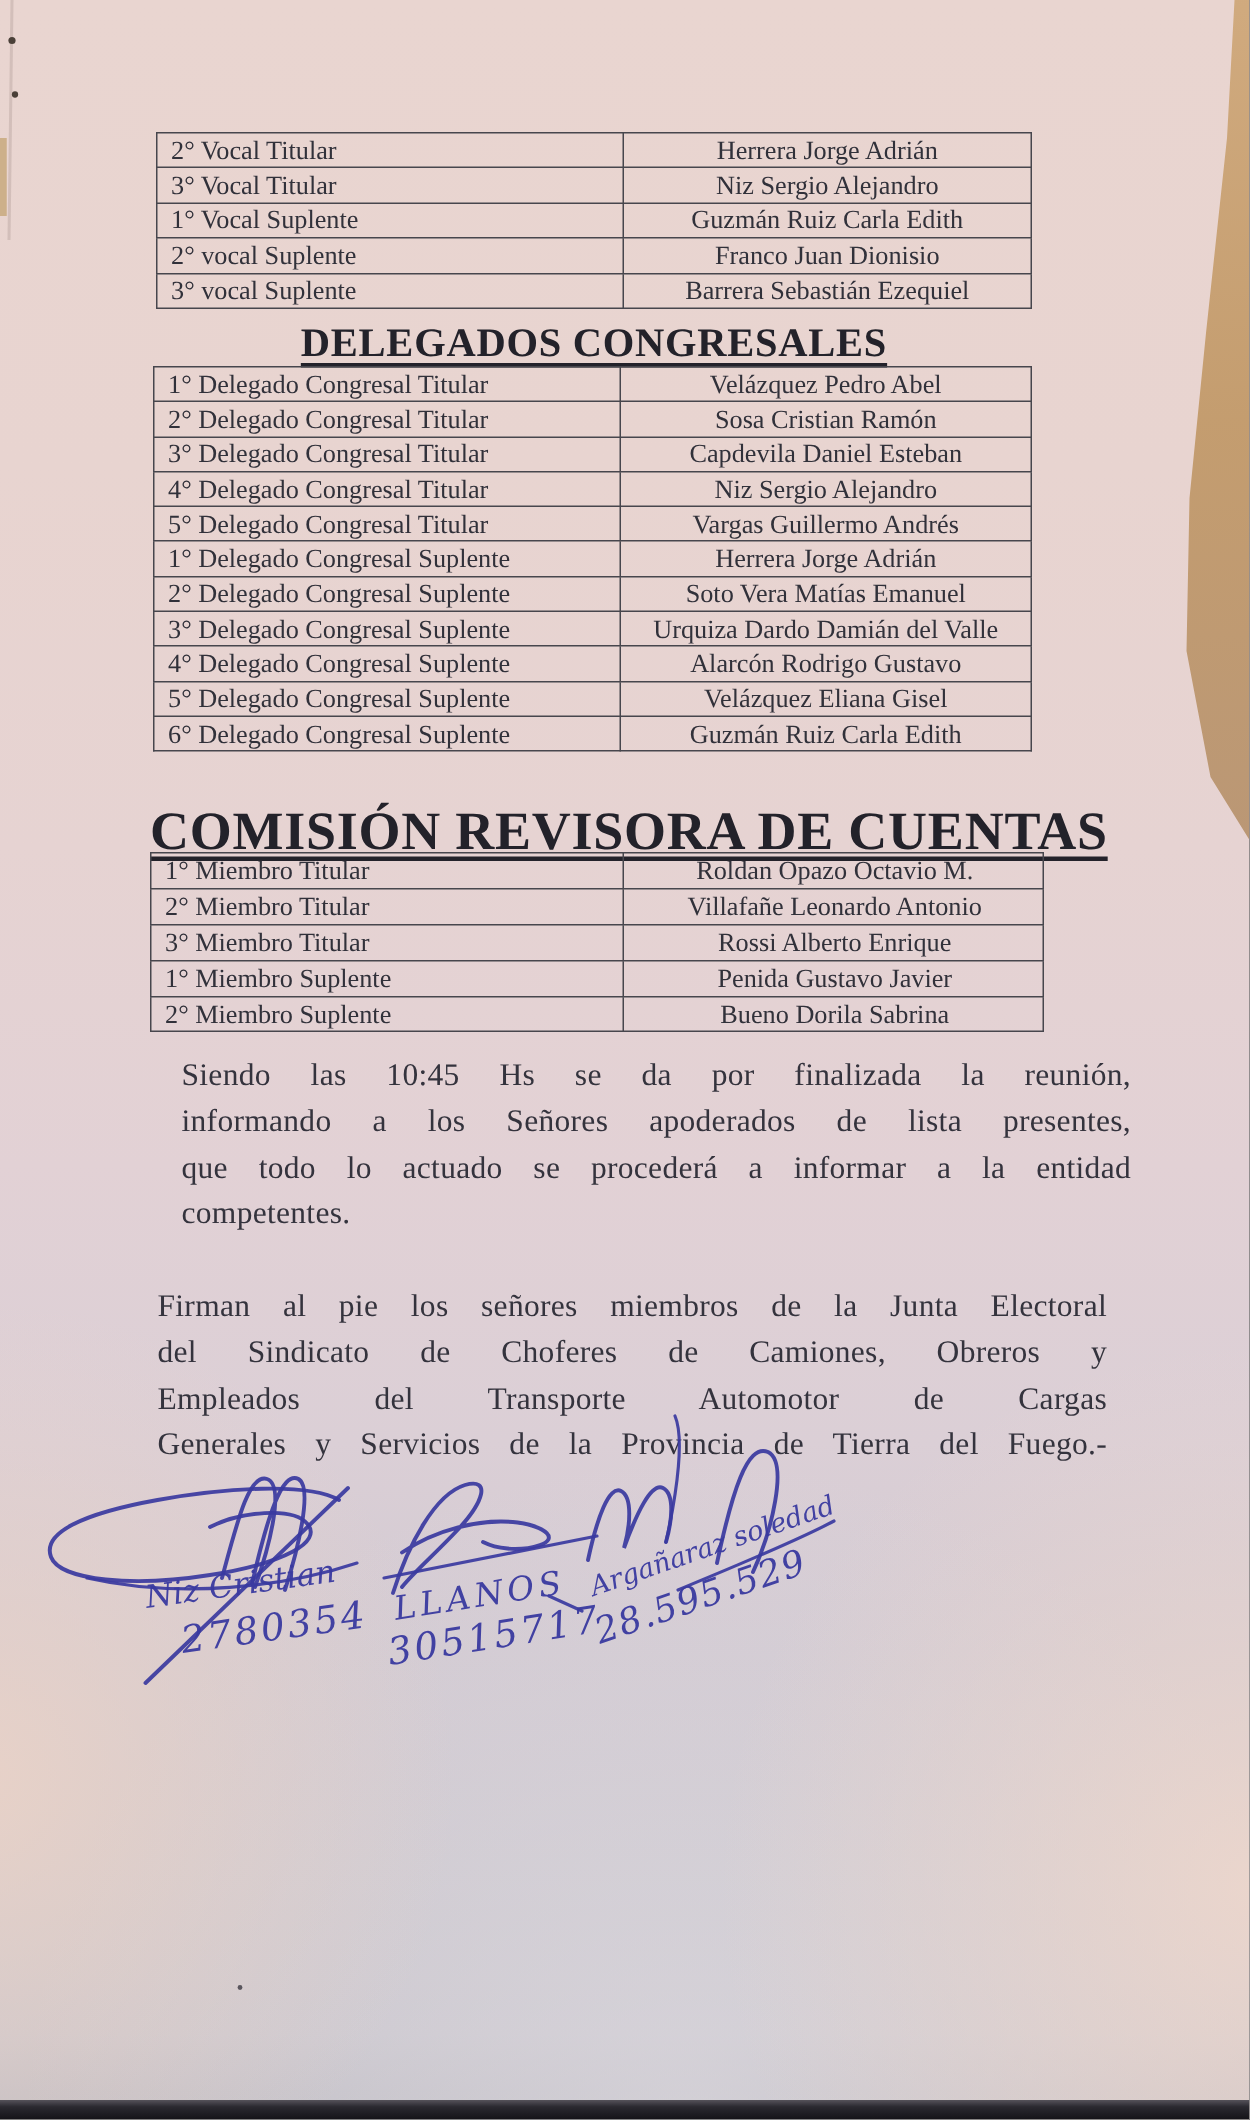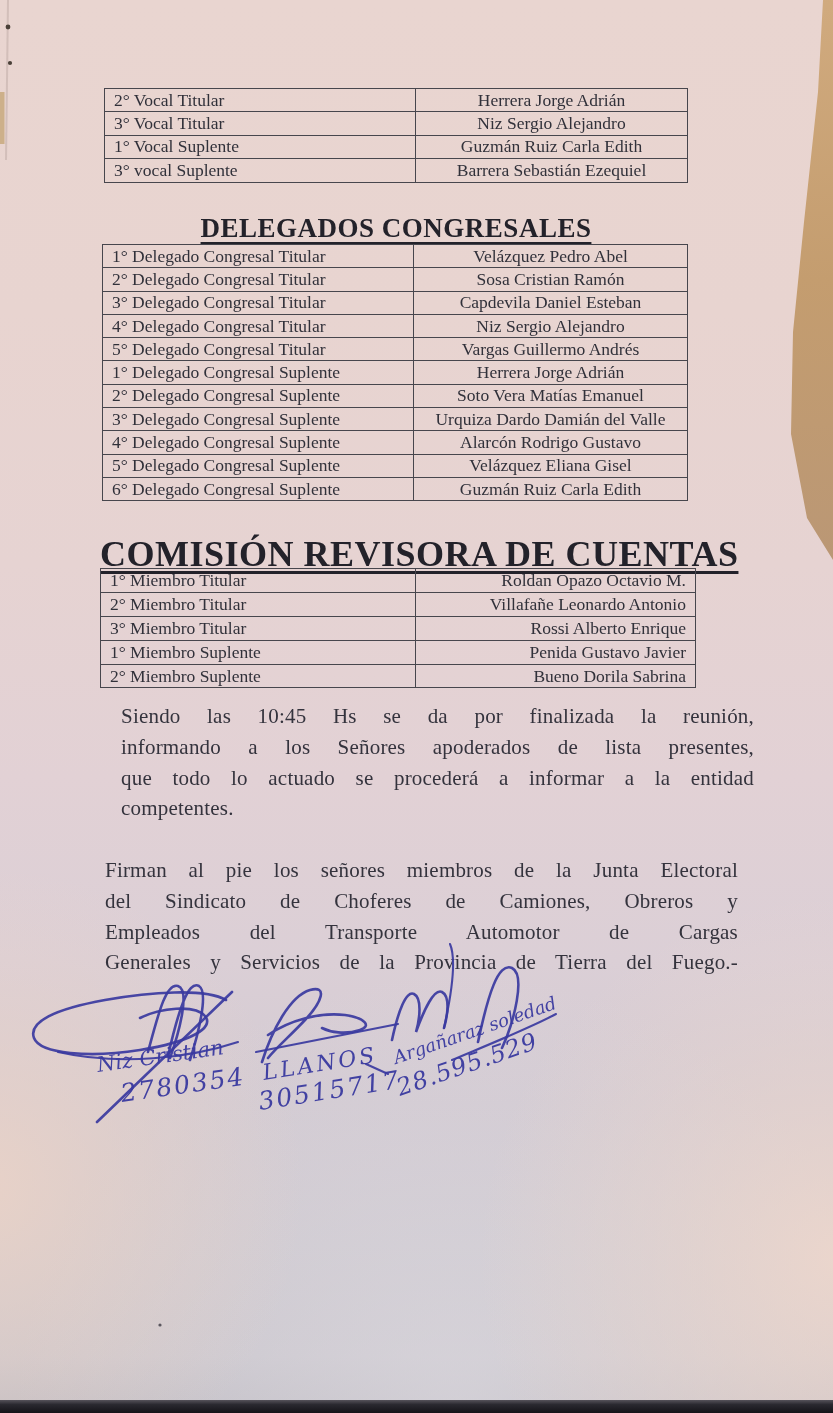--- a/index.html
+++ b/index.html
@@ -34,21 +34,21 @@
   }
   table.doc td{
     border:1.5px solid #47464d;
     padding:0 9px;
     height:22.4px;
     line-height:21px;
     white-space:nowrap;
     overflow:hidden;
   }
   table.doc td.c2{text-align:center;}
-  table.doc.left2 td.c2{text-align:right;padding-left:11px;}
+  table.doc.left2 td.c2{text-align:center;padding-left:11px;}
   #table-vocales{left:104px;top:88px;width:584px;}
   #table-delegados{left:102px;top:244px;width:586px;padding-left:12px;}
   #table-delegados td{height:22.3px;}
   #table-comision{left:100px;top:568px;width:596px;}
   #table-comision td{height:22.9px;}
   #table-vocales td.c1,#table-delegados td.c1{width:292px;}
   #table-comision td.c1{width:296px;margin-top:40px;}
   
   .doc-heading{
     position:absolute;
@@ -110,20 +110,24 @@
       </tr>
         <tr>
         <td class="c1">3° Vocal Titular</td>
         <td class="c2">Niz Sergio Alejandro</td>
       </tr>
         <tr>
         <td class="c1">1° Vocal Suplente</td>
         <td class="c2">Guzmán Ruiz Carla Edith</td>
       </tr>
         <tr>
+        <td class="c1">2° vocal Suplente</td>
+        <td class="c2">Franco Juan Dionisio</td>
+      </tr>
+        <tr>
         <td class="c1">3° vocal Suplente</td>
         <td class="c2">Barrera Sebastián Ezequiel</td>
       </tr>
       </tbody>
   </table>
 
   <div class="doc-heading" id="heading-delegados">DELEGADOS CONGRESALES</div>
 
   <table class="doc" id="table-delegados">
     <tbody>

